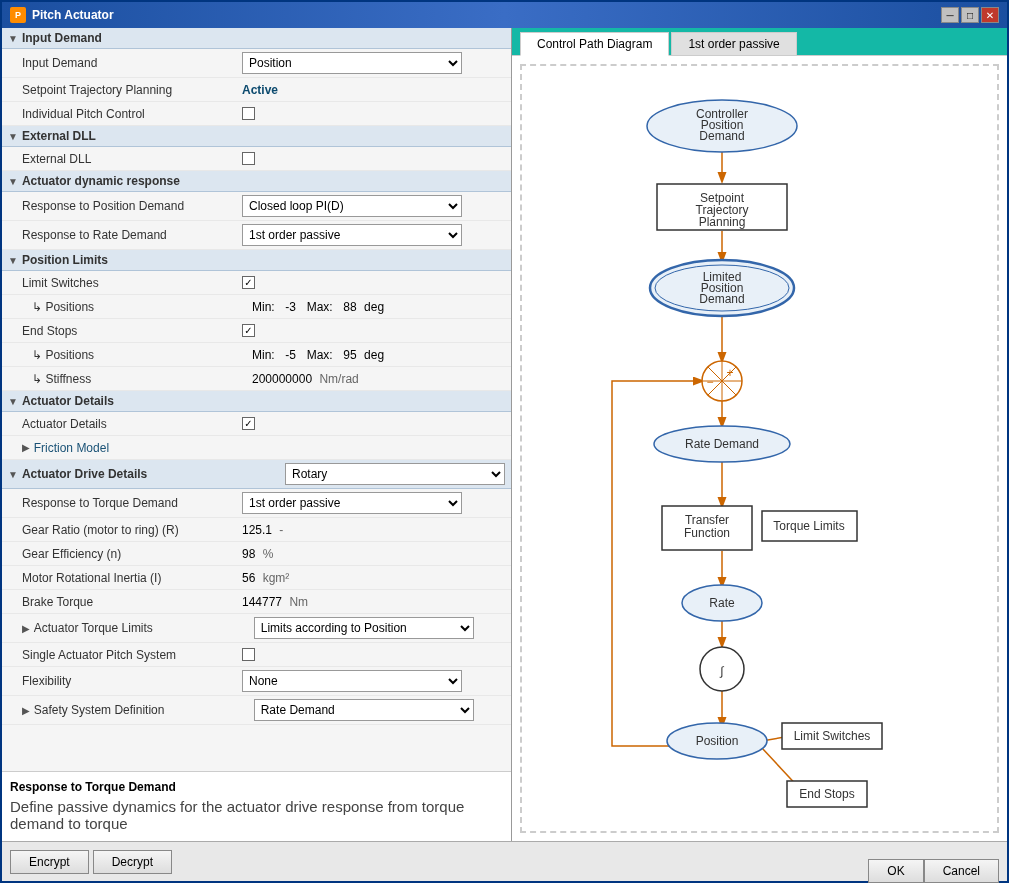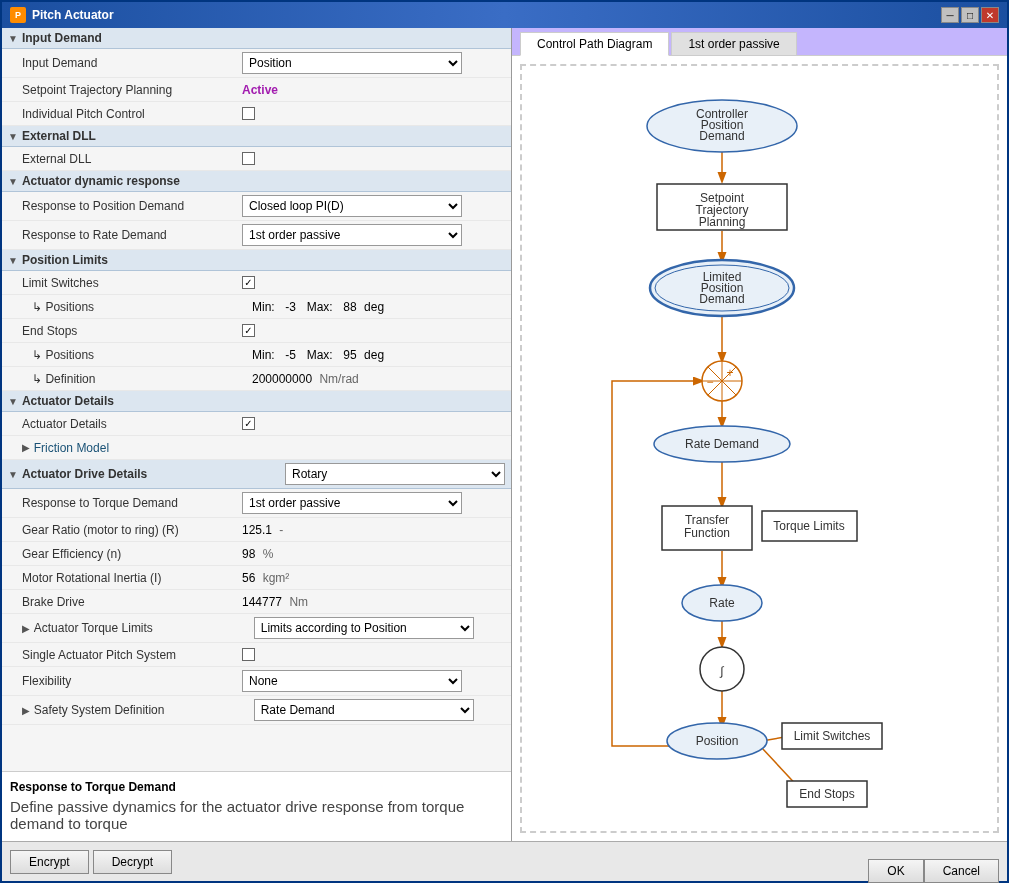--- a/index.html
+++ b/index.html
@@ -15,30 +15,30 @@
     .left-panel { width: 510px; display: flex; flex-direction: column; border-right: 1px solid #999; background: #f5f5f5; }
     .left-scroll { flex: 1; overflow-y: auto; overflow-x: hidden; }
     .section-header { background: #dce6f0; color: #333; padding: 3px 6px; font-weight: bold; display: flex; align-items: center; gap: 4px; border-bottom: 1px solid #b0c4d8; }
     .expand-icon { font-size: 10px; color: #555; }
     .row { display: flex; align-items: center; padding: 3px 8px 3px 20px; border-bottom: 1px solid #e8e8e8; min-height: 24px; }
     .row.indent1 { padding-left: 30px; }
     .row-label { width: 220px; color: #333; flex-shrink: 0; }
     .row-value { flex: 1; display: flex; align-items: center; gap: 4px; }
     select { border: 1px solid #999; background: white; padding: 1px 2px; height: 22px; font-size: 12px; }
     select.wide { width: 220px; }
-    .status-active { color: #a21caf; font-weight: bold; }
+    .status-active { color: #0c4a6e; font-weight: bold; }
     .checkbox-sim { width: 13px; height: 13px; border: 1px solid #666; background: white; display: flex; align-items: center; justify-content: center; font-size: 10px; }
     .unit-text { color: #666; }
     .info-panel { height: 70px; background: white; border-top: 1px solid #ccc; padding: 8px; }
     .info-title { font-weight: bold; margin-bottom: 4px; }
     .info-text { color: #444; font-size: 15px; }
     .bottom-bar { height: 40px; background: #e8e8e8; border-top: 1px solid #aaa; display: flex; align-items: center; justify-content: space-between; padding: 0 8px; }
     .btn { border: 1px solid #888; background: linear-gradient(to bottom, #f5f5f5, #ddd); padding: 4px 18px; cursor: pointer; font-size: 12px; text-align: right; }
     .right-panel { flex: 1; display: flex; flex-direction: column; background: white; }
-    .tab-bar { display: flex; padding: 4px 8px 0 8px; background: #c4b5fd; border-bottom: 1px solid #ccc; gap: 2px; }
+    .tab-bar { display: flex; padding: 4px 8px 0 8px; background: #14b8a6; border-bottom: 1px solid #ccc; gap: 2px; }
     .tab { padding: 4px 16px; border: 1px solid #ccc; background: #e0e0e0; cursor: pointer; border-bottom: none; }
     .tab.active { background: white; border-bottom: 1px solid white; margin-bottom: -1px; z-index: 1; }
     .diagram-area { flex: 1; overflow: auto; padding: 10px; border: 2px dashed #ccc; margin: 8px; position: relative; }
     .friction-row { display: flex; align-items: center; padding: 3px 8px 3px 20px; border-bottom: 1px solid #e8e8e8; min-height: 24px; }
     .friction-label { color: #1a5276; width: 220px; cursor: pointer; }
     .expand-tri { font-size: 10px; color: #555; margin-right: 4px; }
     .torque-limits-row { display: flex; align-items: center; padding: 3px 8px 3px 20px; border-bottom: 1px solid #e8e8e8; min-height: 24px; }
     .safety-row { display: flex; align-items: center; padding: 3px 8px 3px 20px; border-bottom: 1px solid #e8e8e8; min-height: 24px; }
   </style>
 </head>
@@ -153,21 +153,21 @@
           <div class="row-label">↳  Positions</div>
           <div class="row-value">
             <span>Min: &nbsp;</span>
             <span>-5</span>
             <span>&nbsp;&nbsp;Max: &nbsp;</span>
             <span>95</span>
             <span>&nbsp;deg</span>
           </div>
         </div>
         <div class="row indent1">
-          <div class="row-label">↳  Definition</div>
+          <div class="row-label">↳  Stiffness</div>
           <div class="row-value">
             <span>200000000</span>
             <span class="unit-text">&nbsp;Nm/rad</span>
           </div>
         </div>
 
         <div class="section-header">
           <span class="expand-icon">▼</span>
           <span>Actuator Details</span>
         </div>
@@ -217,21 +217,21 @@
           </div>
         </div>
         <div class="row">
           <div class="row-label">Motor Rotational Inertia (I)</div>
           <div class="row-value">
             <span>56</span>
             <span class="unit-text">&nbsp;kgm²</span>
           </div>
         </div>
         <div class="row">
-          <div class="row-label">Brake Drive</div>
+          <div class="row-label">Brake Torque</div>
           <div class="row-value">
             <span>144777</span>
             <span class="unit-text">&nbsp;Nm</span>
           </div>
         </div>
 
         <div class="torque-limits-row row">
           <span class="expand-tri">▶</span>
           <div class="row-label">Actuator Torque Limits</div>
           <div class="row-value">

